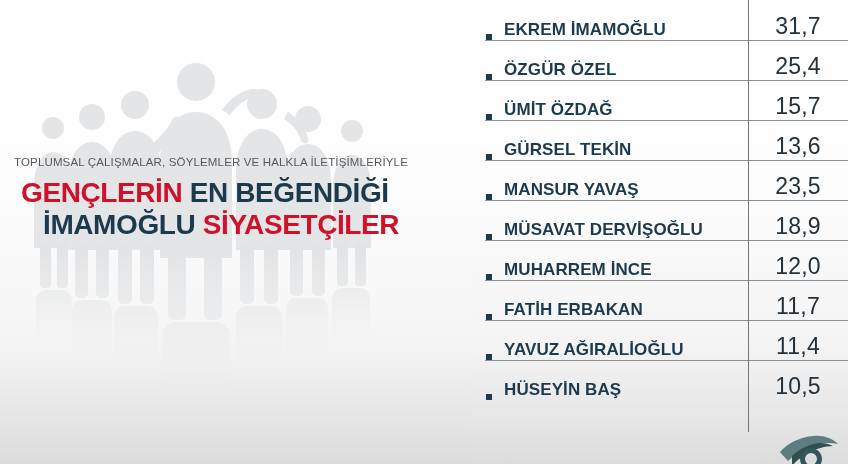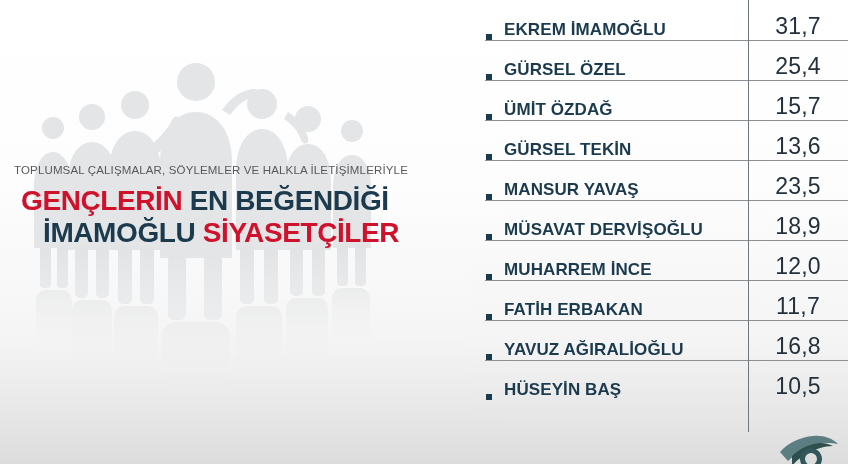--- a/index.html
+++ b/index.html
@@ -51,21 +51,21 @@
     top: 148px;
     width: 450px;
   }
 
   .kicker {
     font-size: 11.5px;
     letter-spacing: 0.15px;
     color: #58595b;
     font-weight: 400;
     white-space: nowrap;
-    margin: 16px 0 4px 2px;
+    margin: 8px 0 4px 2px;
   }
 
   .headline {
     margin: 9px;
     font-size: 28px;
     line-height: 1.13;
     font-weight: 700;
     letter-spacing: -0.4px;
     white-space: nowrap;
   }
@@ -253,21 +253,21 @@
           <span class="row-bullet">
             <i></i>
           </span>
           <span class="row-name">EKREM İMAMOĞLU</span>
           <span class="row-value">31,7</span>
         </div>
         <div class="rank-row">
           <span class="row-bullet">
             <i></i>
           </span>
-          <span class="row-name">GÜRSEL ÖZEL</span>
+          <span class="row-name">ÖZGÜR ÖZEL</span>
           <span class="row-value">25,4</span>
         </div>
         <div class="rank-row">
           <span class="row-bullet">
             <i></i>
           </span>
           <span class="row-name">ÜMİT ÖZDAĞ</span>
           <span class="row-value">15,7</span>
         </div>
         <div class="rank-row">
@@ -303,21 +303,21 @@
             <i></i>
           </span>
           <span class="row-name">FATİH ERBAKAN</span>
           <span class="row-value">11,7</span>
         </div>
         <div class="rank-row">
           <span class="row-bullet">
             <i></i>
           </span>
           <span class="row-name">YAVUZ AĞIRALİOĞLU</span>
-          <span class="row-value">16,8</span>
+          <span class="row-value">11,4</span>
         </div>
         <div class="rank-row">
           <span class="row-bullet">
             <i></i>
           </span>
           <span class="row-name">HÜSEYİN BAŞ</span>
           <span class="row-value">10,5</span>
         </div>
       </div>
     <div class="col-divider"></div>

